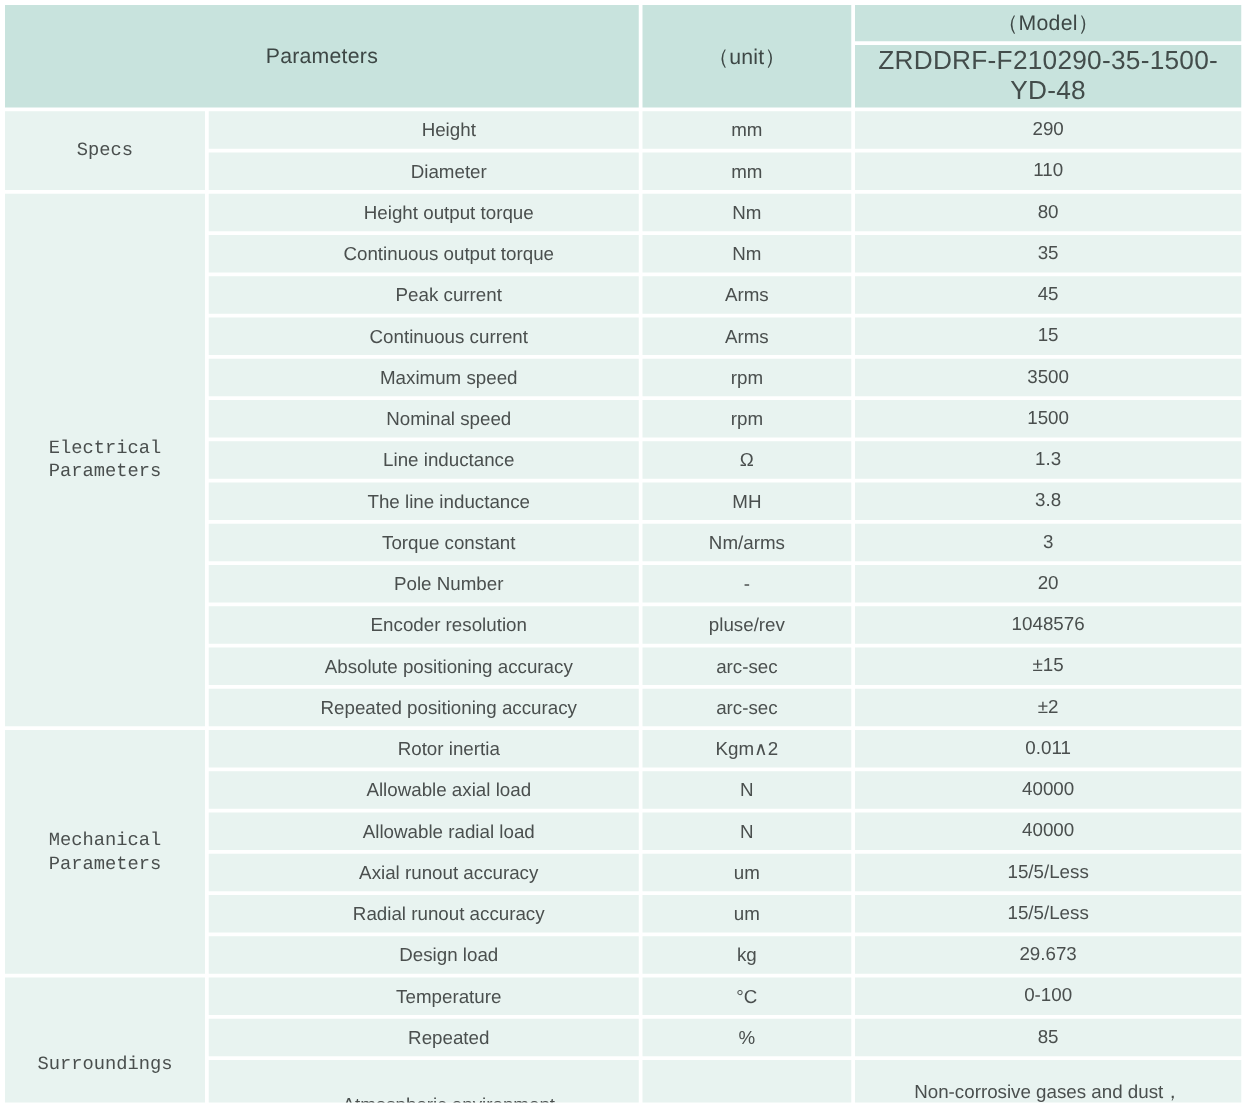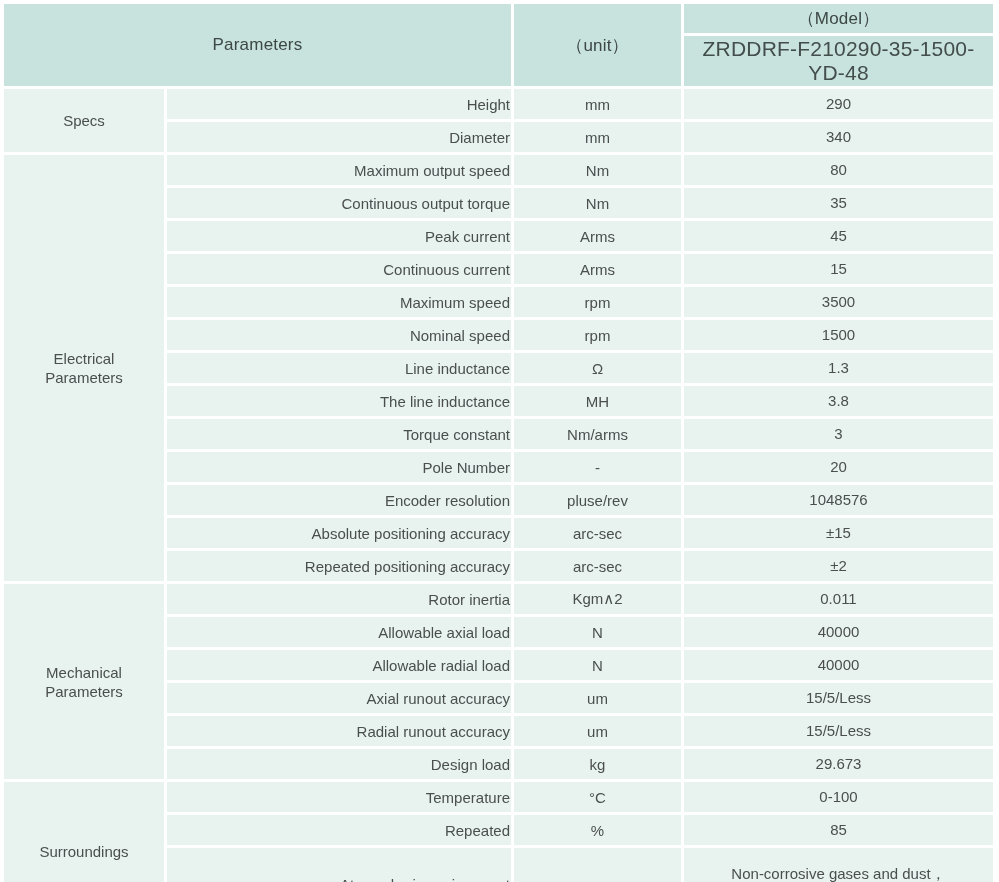--- a/index.html
+++ b/index.html
@@ -42,23 +42,24 @@
   td {
     background: #e8f3f0;
     color: #4a4f4e;
     font-size: 15px;
     height: 28px;
     text-align: center;
   }
   td.group {
     white-space: pre-line;
     line-height: 19px;
+    font-family: Liberation Mono, monospace;
   }
   td.param {
-    text-align: right;
+    text-align: center;
     padding-left: 41px;
   }
   td.value {
     white-space: pre-line;
     line-height: 20px;
   }
   tr.tall td {
     height: 70px;
   }
 </style>
@@ -86,26 +87,26 @@
     <tbody>
         <tr>
           <td class="group" rowspan="2">Specs</td>
           <td class="param">Height</td>
           <td class="unit">mm</td>
           <td class="value">290</td>
         </tr>
         <tr>
           <td class="param">Diameter</td>
           <td class="unit">mm</td>
-          <td class="value">340</td>
+          <td class="value">110</td>
         </tr>
         <tr>
           <td class="group" rowspan="13">Electrical
 Parameters</td>
-          <td class="param">Maximum output speed</td>
+          <td class="param">Height output torque</td>
           <td class="unit">Nm</td>
           <td class="value">80</td>
         </tr>
         <tr>
           <td class="param">Continuous output torque</td>
           <td class="unit">Nm</td>
           <td class="value">35</td>
         </tr>
         <tr>
           <td class="param">Peak current</td>

